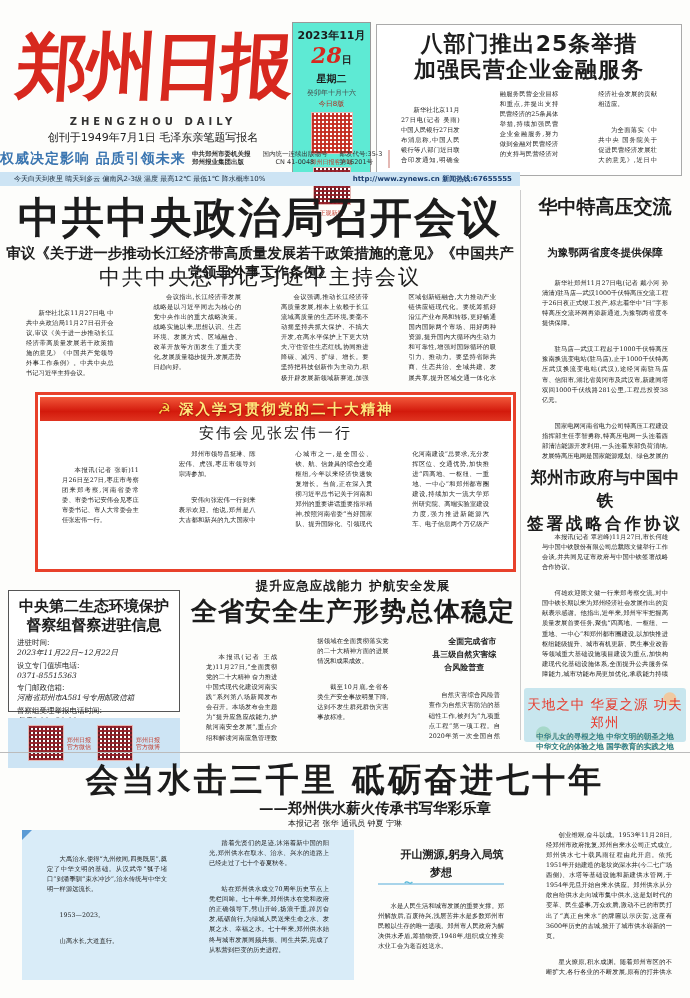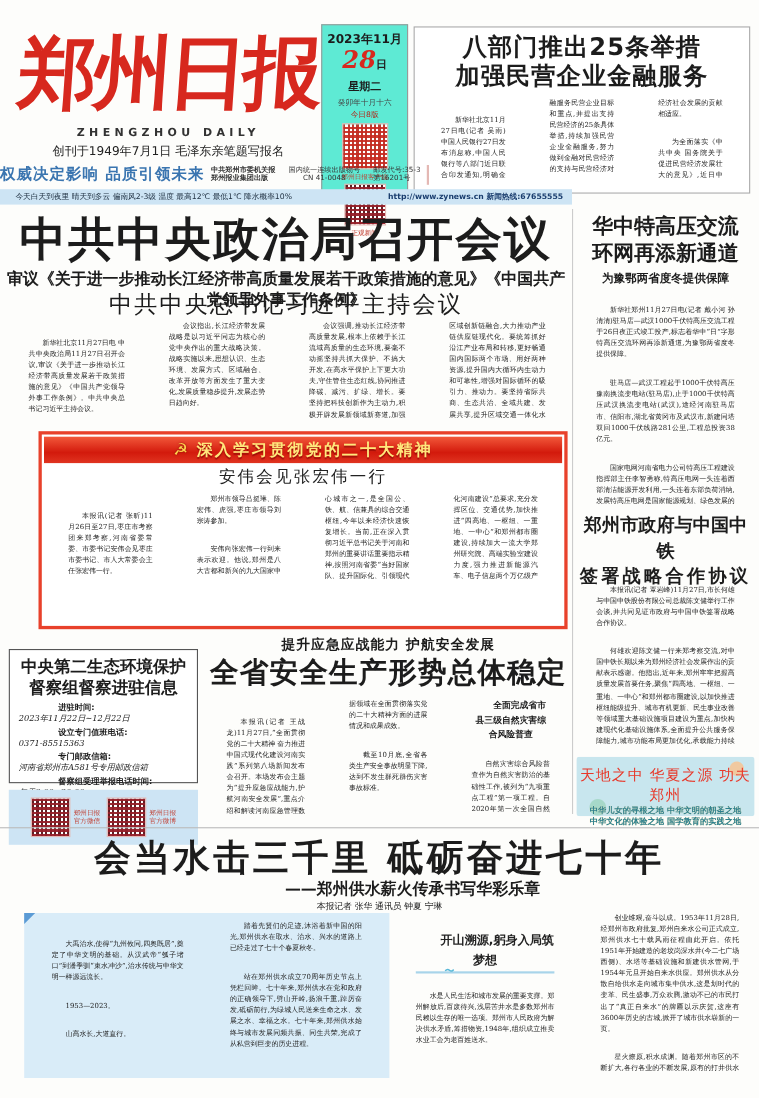--- a/index.html
+++ b/index.html
@@ -71,21 +71,21 @@
   .rb-banner{margin:2px;height:24px;background:linear-gradient(180deg,#f2583a,#d31a0c 60%,#e03420);
       display:flex;align-items:center;justify-content:center;gap:8px;}
   .rb-banner .txt{color:#ffe87c;font-weight:bold;font-size:14.5px;letter-spacing:2px;text-shadow:0 1px 1px rgba(120,0,0,.6);}
   .emblem{color:#ffd34d;font-size:15px;line-height:15px;text-shadow:0 0 2px #7a1000;}
   .rb-h{font-size:32px;font-weight:bold;text-align:center;letter-spacing:2px;margin-top:4px;}
   .rb-d{font-size:15px;text-align:center;letter-spacing:2px;margin-top:3px;color:#222;}
   .rb-body{margin:6px 8px 0 8px;height:84px;}
   
   .insp{left:8px;top:590px;width:172px;height:122px;border:1.5px solid #555;background:#fff;box-sizing:border-box;padding:6px 8px;}
   .insp .t{font-size:15px;font-weight:bold;text-align:center;line-height:19px;}
-  .insp .lab{font-size:7.5px;font-weight:bold;margin-top:3px;margin-left:36px;}
+  .insp .lab{font-size:7.5px;font-weight:normal;margin-top:3px;}
   .insp .val{font-size:7.5px;font-family:"DejaVu Serif",serif;font-style:italic;color:#222;}
   .qrstrip{left:8px;top:718px;width:172px;height:50px;background:#cde4f4;display:flex;align-items:center;justify-content:center;gap:6px;}
   .qrstrip .cell{display:flex;align-items:center;gap:3px;}
   
   .saf-k{left:188px;top:578px;width:330px;font-size:12.5px;font-weight:bold;text-align:center;letter-spacing:1px;}
   .saf-h{left:186px;top:594px;width:334px;font-size:26px;font-weight:bold;text-align:center;letter-spacing:1px;}
   .saf-body{left:190px;top:636px;width:326px;height:112px;}
   .saf-sub{font-size:8px;font-weight:bold;text-align:center;text-indent:0;margin:3px 0;font-family:"DejaVu Sans",sans-serif;}
   
   .divider{left:0;top:752px;width:690px;height:1px;background:#bbb;}
@@ -157,21 +157,20 @@
     <p>新华社北京11月27日电 中共中央政治局11月27日召开会议,审议《关于进一步推动长江经济带高质量发展若干政策措施的意见》《中国共产党领导外事工作条例》。中共中央总书记习近平主持会议。</p>
     <p>会议指出,长江经济带发展战略是以习近平同志为核心的党中央作出的重大战略决策。战略实施以来,思想认识、生态环境、发展方式、区域融合、改革开放等方面发生了重大变化,发展质量稳步提升,发展态势日趋向好。</p>
     <p>会议强调,推动长江经济带高质量发展,根本上依赖于长江流域高质量的生态环境,要毫不动摇坚持共抓大保护、不搞大开发,在高水平保护上下更大功夫,守住管住生态红线,协同推进降碳、减污、扩绿、增长。要坚持把科技创新作为主动力,积极开辟发展新领域新赛道,加强区域创新链融合,大力推动产业链供应链现代化。要统筹抓好沿江产业布局和转移,更好畅通国内国际两个市场、用好两种资源,提升国内大循环内生动力和可靠性,增强对国际循环的吸引力、推动力。要坚持省际共商、生态共治、全域共建、发展共享,提升区域交通一体化水平,深化要素市场化改革,促进区域协调发展。要统筹好发展和安全,维护国家重要产业链供应链安全稳定,以一域之稳为全局之安作出贡献。要坚持中央统筹、省负总责、市县抓落实的工作机制,加强统筹协调和督促检查,加大政策支持力度,在重点领域推动一批重大改革。沿江省市各级党委和政府要切实履行主体责任,强化工作落实,步步为营、扎实推进,久久为功,推动长江经济带高质量发展不断取得新进展。</p>
     <p>会议指出,《中国共产党领导外事工作条例》对党领导外事工作作出规定,把党长期以来领导外事工作的思想理念、体制机制和成功实践转化为制度成果,对于确保党中央对外大政方针和战略部署得到有力贯彻执行具有重要意义。</p>
   </div>
 
 <div class="abs vrule" style="left:520px;top:190px;height:550px;"></div>
 
 <div class="abs uhv-h">
   <span>华中特高压交流</span><br>
-  <span>环网再添新通道</span>
 </div>
 <div class="abs uhv-d">为豫鄂两省度冬提供保障</div>
 <div class="abs uhv-body bt clip">
     <p>新华社郑州11月27日电(记者 戴小河 孙清清)驻马店—武汉1000千伏特高压交流工程于26日夜正式竣工投产,标志着华中“日”字形特高压交流环网再添新通道,为豫鄂两省度冬提供保障。</p>
     <p>驻马店—武汉工程起于1000千伏特高压豫南换流变电站(驻马店),止于1000千伏特高压武汉换流变电站(武汉),途经河南驻马店市、信阳市,湖北省黄冈市及武汉市,新建同塔双回1000千伏线路281公里,工程总投资38亿元。</p>
     <p>国家电网河南省电力公司特高压工程建设指挥部主任李智勇称,特高压电网一头连着西部清洁能源开发利用,一头连着东部负荷消纳,发展特高压电网是国家能源规划、绿色发展的战略重点。按照国家规划,华中4省将形成河南2回,湖北、湖南、江西三省各1回,全区共计5回±800千伏、800万千瓦特高压交直流受电格局。其中,驻马店—武汉工程是华中特高压主网架的重要组成部分。</p>
     <p>“驻马店—武汉工程是国家电网做好电力保供的重大工程,助力迎峰度冬的关键工程,稳经济促增长的民生工程,推动新能源消纳的绿色工程。”国家电网湖北省电力公司特高压工程建设指挥部办公室副主任任秋菊说,华中“日”字形特高压交流环网建成后,可实现华中电网省间“风光水火”多能互补,有效满足“十四五”期间华中地区用电增长需求。</p>
   </div>
 
 <div class="abs zt-h">

